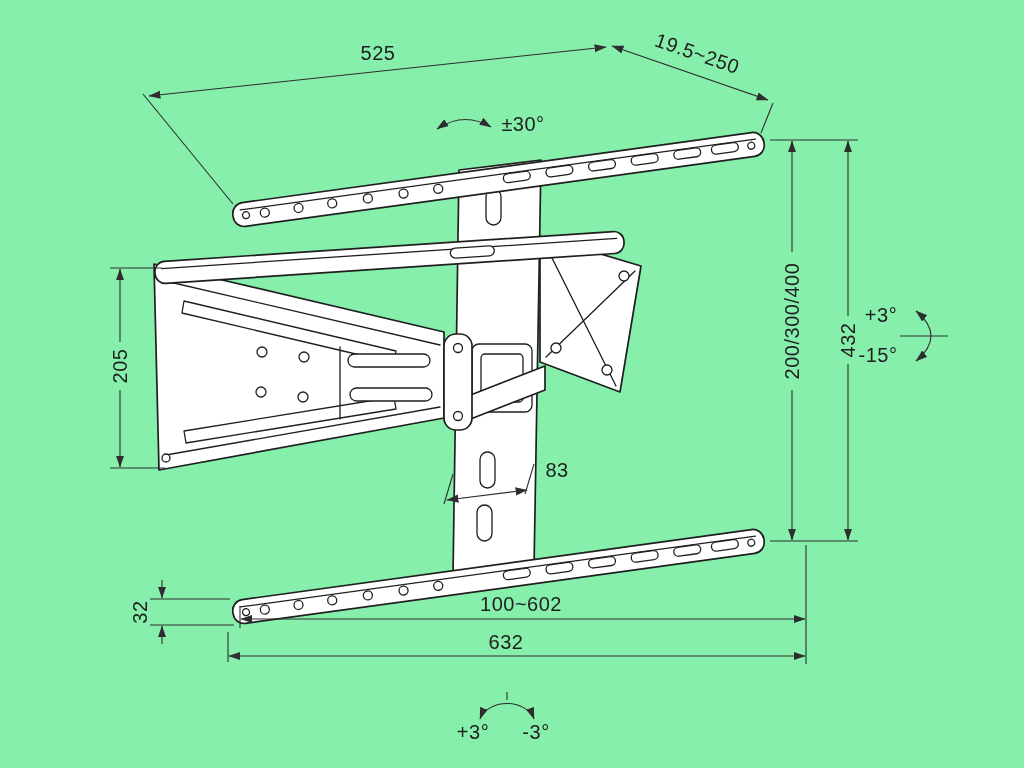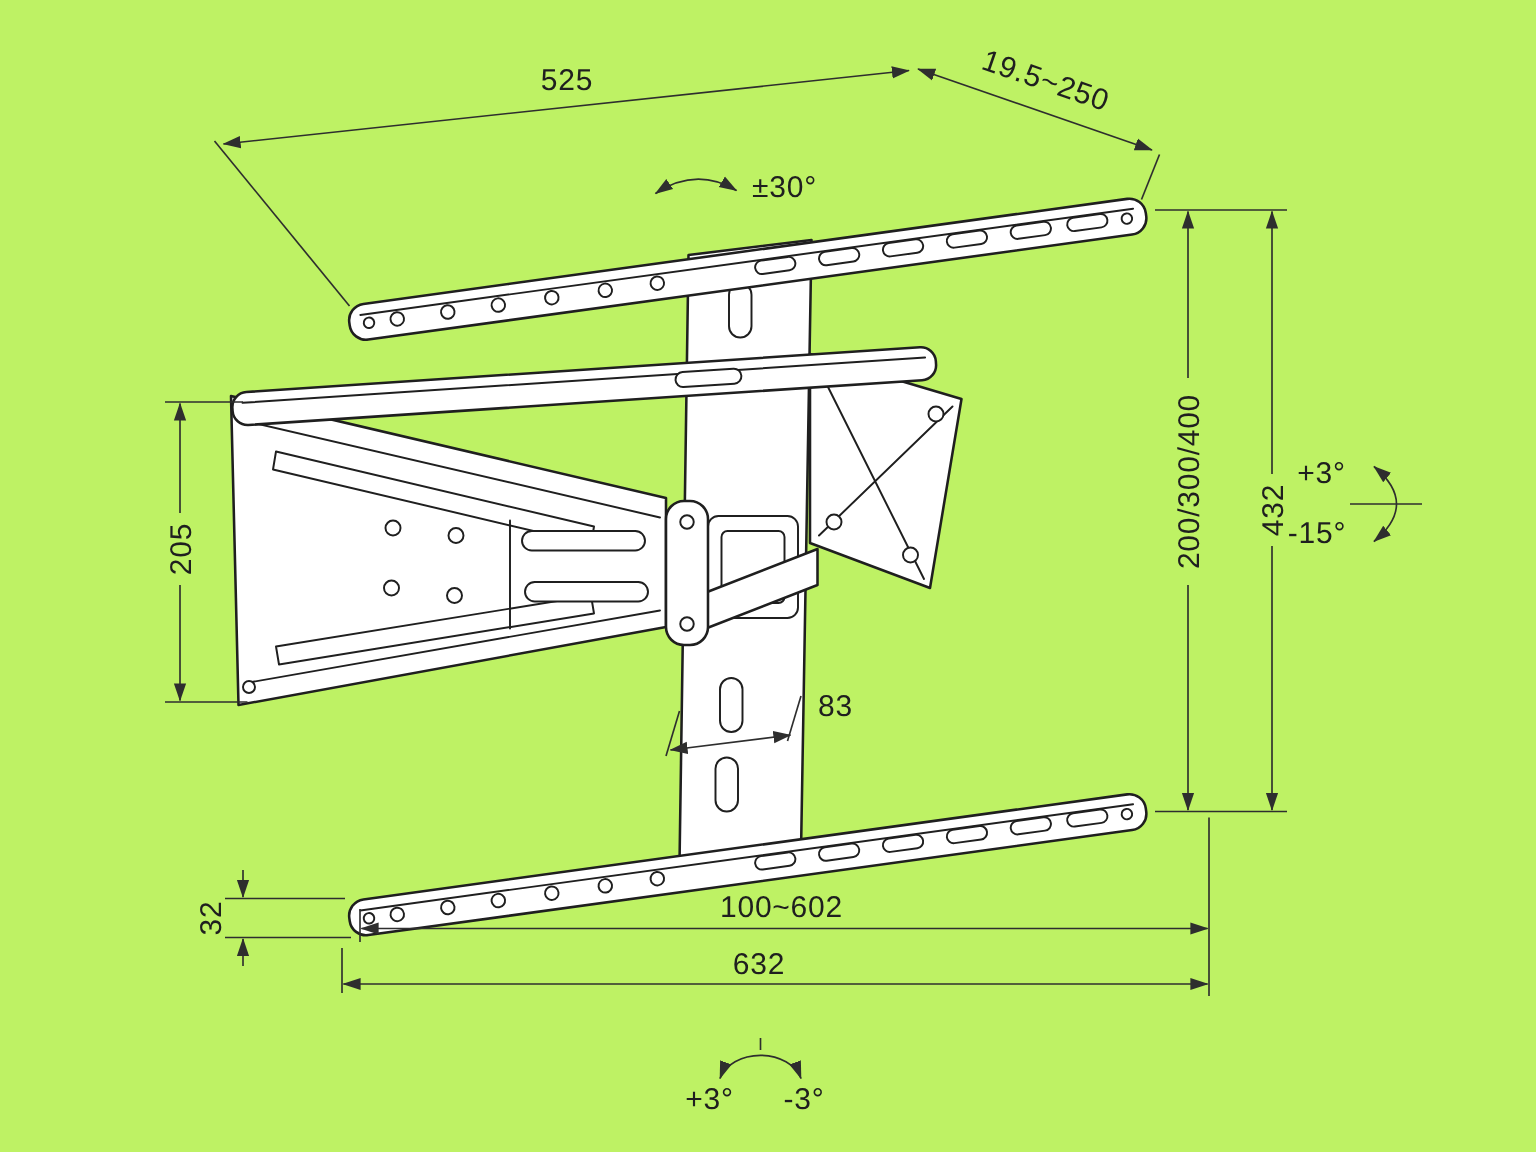--- a/index.html
+++ b/index.html
@@ -1,16 +1,16 @@
 <!DOCTYPE html>
 <html><head>
 <meta charset="utf-8">
 <style>
   html,body{margin:0;padding:0;background:#fff;}
-  .stage{width:1024px;height:768px;background:#bef264;position:relative;font-family:"Liberation Sans",sans-serif;}
+  .stage{width:1024px;height:768px;background:#86efac;position:relative;font-family:"Liberation Sans",sans-serif;}
   svg{display:block;}
   .part{fill:#fff;stroke:#1f1f1f;stroke-width:1.7;stroke-linejoin:round;stroke-linecap:round;}
   .detail{fill:#fff;stroke:#1f1f1f;stroke-width:1.3;stroke-linejoin:round;}
   .ln{fill:none;stroke:#1f1f1f;stroke-width:1.3;stroke-linecap:round;}
   .dim{fill:none;stroke:#2e2e2e;stroke-width:1.1;}
   .dimtext{fill:#1f1f1f;font-family:"Liberation Sans",sans-serif;font-size:20px;letter-spacing:.5px;}
 </style>
 </head>
 <body>
 

